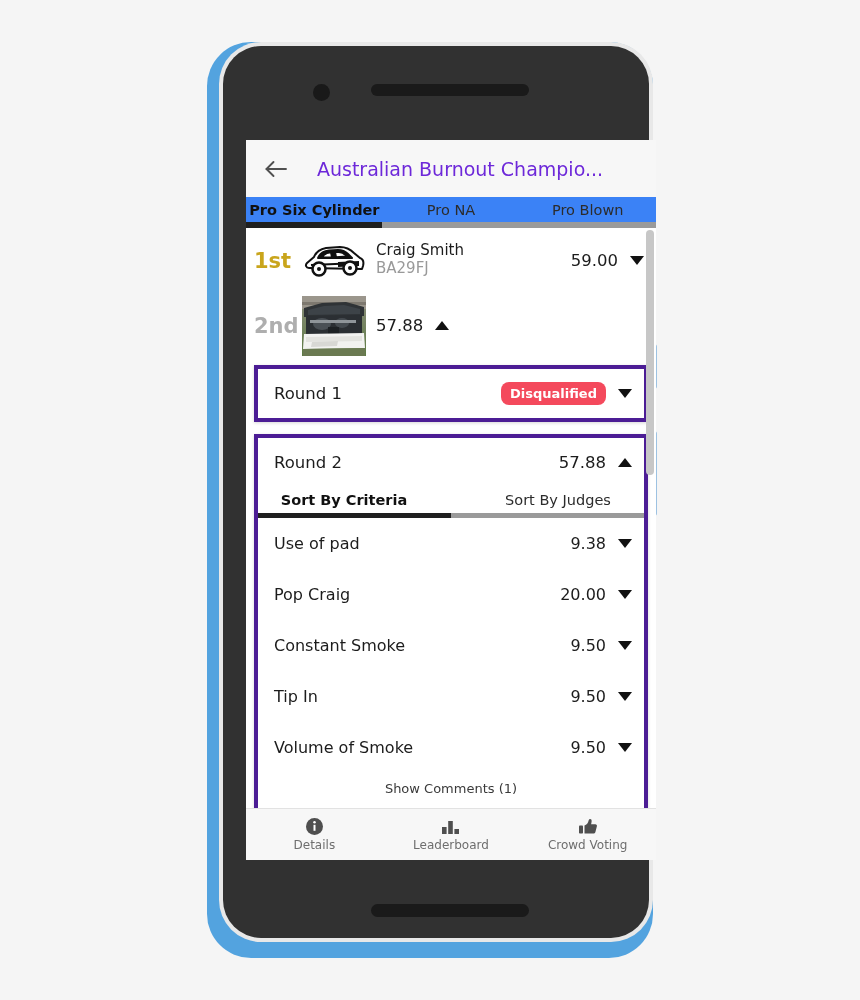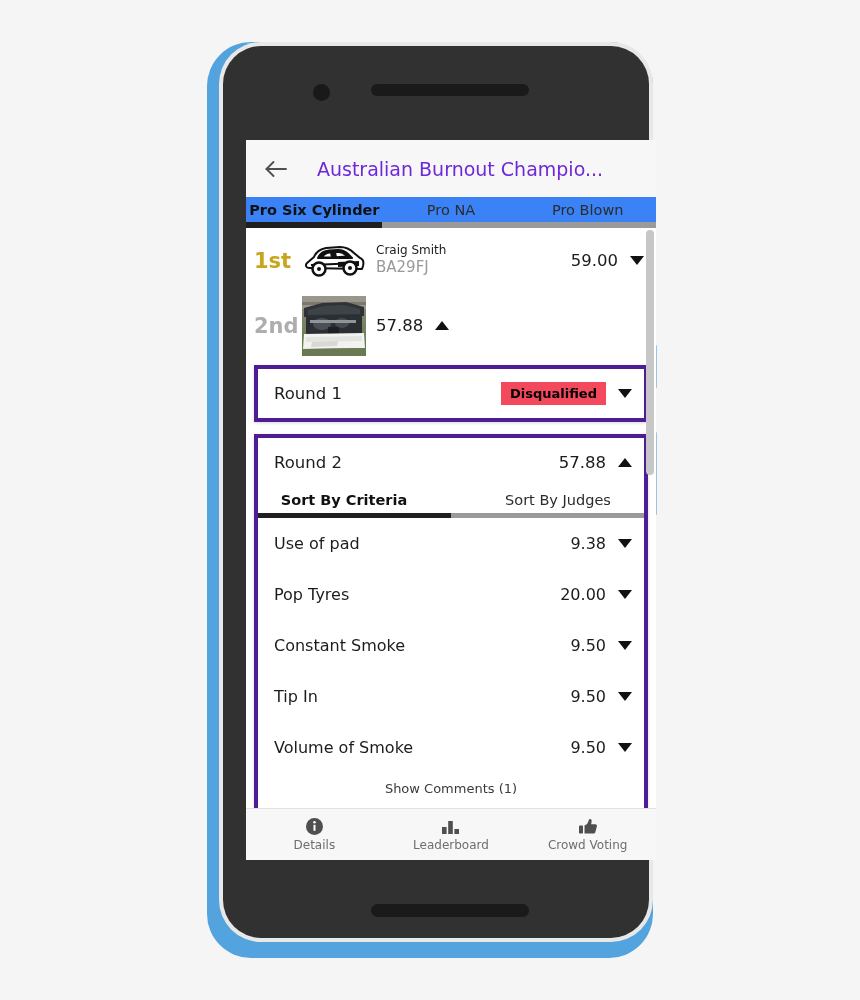--- a/index.html
+++ b/index.html
@@ -177,21 +177,21 @@
     width: 64px; height: 44px;
     flex: none;
     margin-right: 10px;
     overflow: hidden;
     display: flex; align-items: center; justify-content: center;
   }
   .thumb.photo { width: 64px; height: 60px; }
   .thumb svg { display: block; }
 
   .c-info { flex: 1; min-width: 0; }
-  .c-name { font-size: 12px; color: #1c1c1c; line-height: 1.15; }
+  .c-name { font-size: 15px; color: #1c1c1c; line-height: 1.15; }
   .c-plate { font-size: 15px; color: #999; line-height: 1.3; }
   .c-score {
     font-size: 16.5px;
     color: #1c1c1c;
     margin-right: 12px;
     white-space: nowrap;
   }
   .caret { width: 14px; flex: none; display: flex; align-items: center; }
 
   
@@ -204,25 +204,25 @@
   .card-head {
     display: flex;
     align-items: center;
     height: 49px;
     padding: 0 12px 0 16px;
     cursor: pointer;
   }
   .card-title { flex: 1; font-size: 16.5px; color: #1c1c1c; }
   .badge {
     background: #f4495c;
-    color: #000000;
+    color: #ffffff;
     font-size: 13px;
     font-weight: bold;
     padding: 4px 9px;
-    border-radius: 0;
+    border-radius: 8px;
     margin-right: 12px;
   }
   .card-score { font-size: 16.5px; color: #1c1c1c; margin-right: 12px; }
 
   
   .subtabs-row {
     display: flex;
     height: 26px;
     align-items: center;
     gap: 42px;
@@ -434,21 +434,21 @@
           <div class="criteria-row">
             <div class="cr-label">Use of pad</div>
             <div class="cr-score">9.38</div>
             <div class="caret">
               <svg width="14" height="9" viewBox="0 0 14 9">
                   <polygon points="0,0 14,0 7,9" fill="#111"></polygon>
                 </svg>
             </div>
           </div>
           <div class="criteria-row">
-            <div class="cr-label">Pop Tyres</div>
+            <div class="cr-label">Pop Craig</div>
             <div class="cr-score">20.00</div>
             <div class="caret">
               <svg width="14" height="9" viewBox="0 0 14 9">
                   <polygon points="0,0 14,0 7,9" fill="#111"></polygon>
                 </svg>
             </div>
           </div>
           <div class="criteria-row">
             <div class="cr-label">Constant Smoke</div>
             <div class="cr-score">9.50</div>

